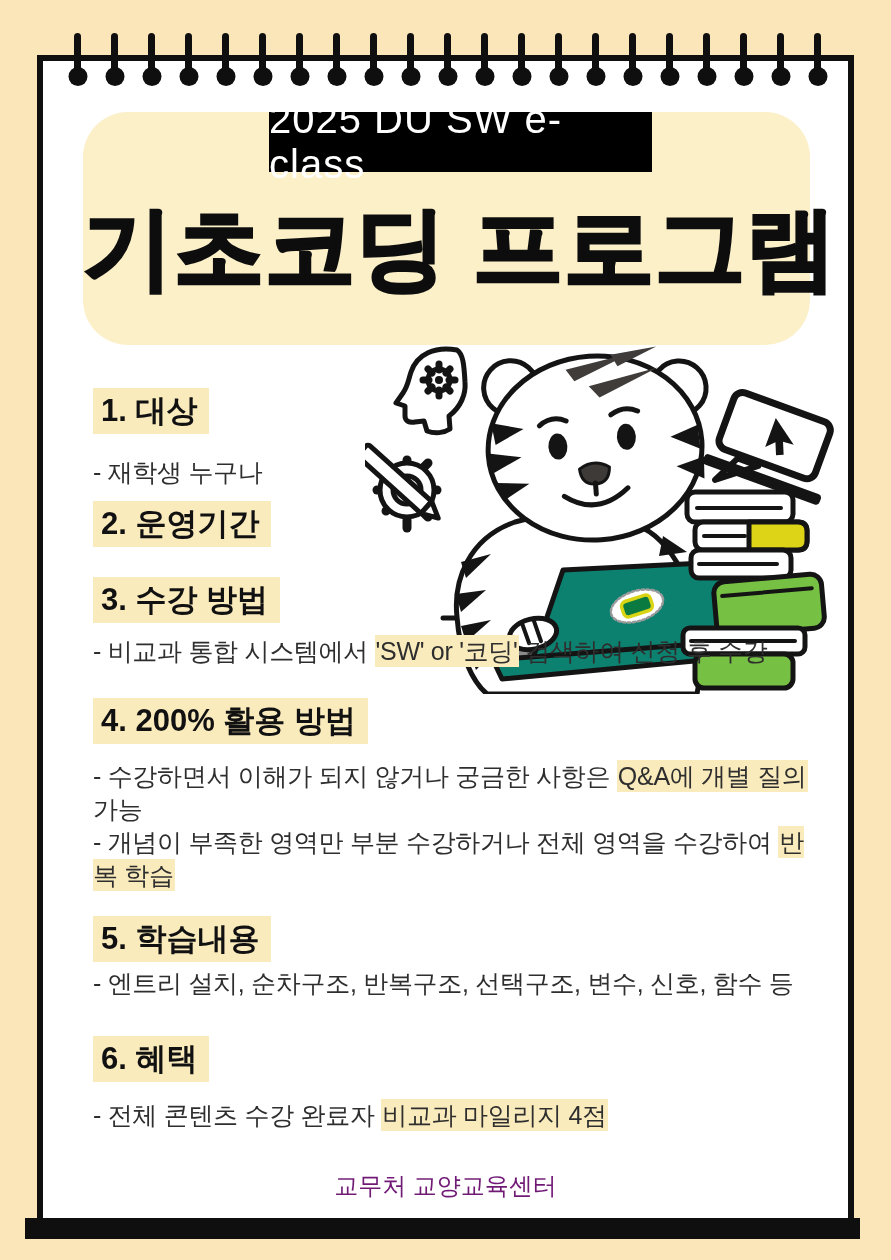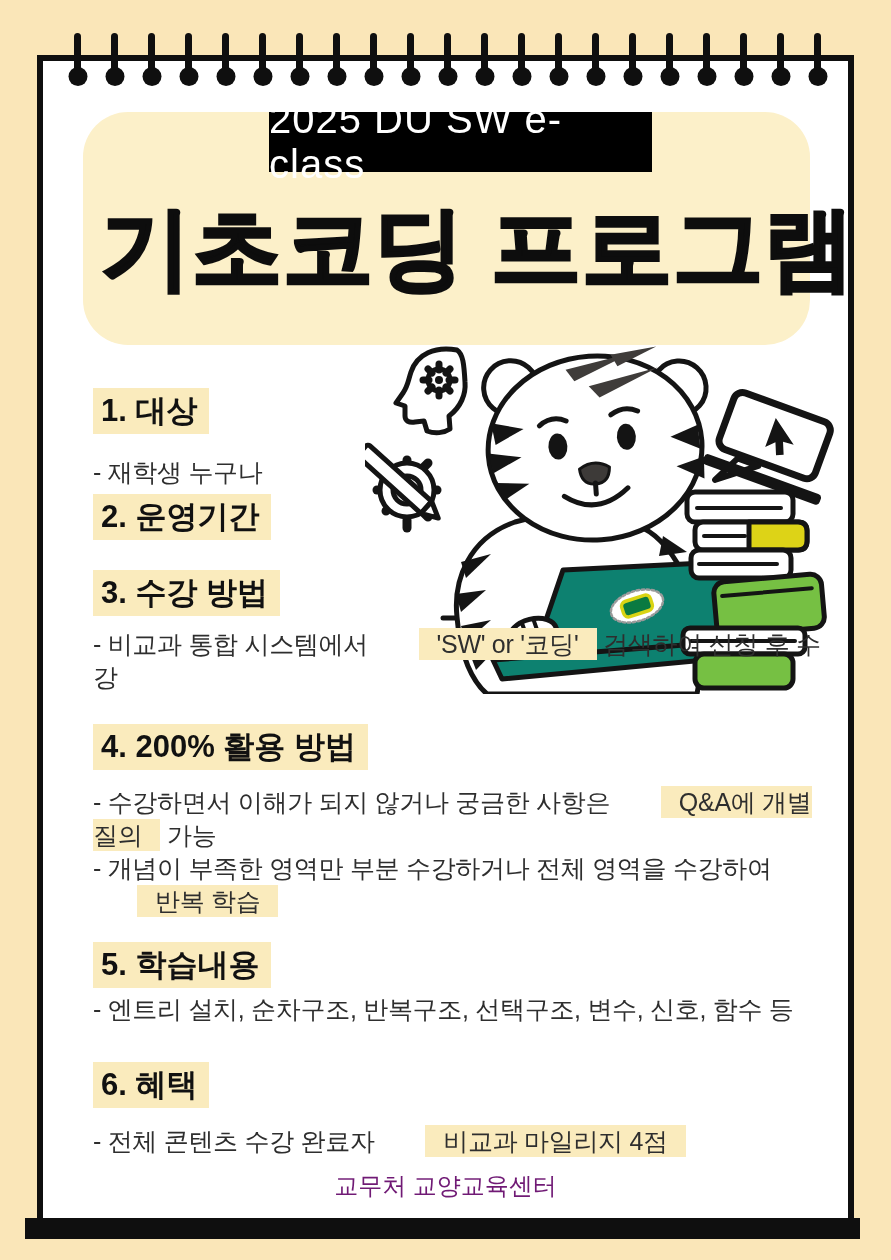--- a/index.html
+++ b/index.html
@@ -17,35 +17,35 @@
               width:19px;height:19px;background:#0f0f0f;border-radius:50%;}
 
   
   .title-card{position:absolute;left:83px;top:112px;width:727px;height:233px;
               background:#fcf0c9;border-radius:45px;z-index:1;}
   .badge{position:absolute;left:269px;top:112px;width:383px;height:60px;background:#000;
          color:#fff;display:flex;align-items:center;justify-content:center;
          font-size:40px;font-weight:500;letter-spacing:1px;z-index:2;}
   .big-title{position:absolute;left:83px;top:188px;width:727px;text-align:center;
              font-size:90px;font-weight:900;color:#0d0d0d;letter-spacing:1px;white-space:nowrap;
-             -webkit-text-stroke:3px #0d0d0d;z-index:2;margin-left:18px;}
+             -webkit-text-stroke:3px #0d0d0d;z-index:2;}
 
   
   .sections{position:absolute;left:93px;top:388px;width:735px;z-index:2;}
   .sec-heading{display:inline-block;background:#faebbd;color:#111;
                font-size:31px;font-weight:800;line-height:31px;padding:7px 12px 8px 8px;}
   .sec-line{font-size:25px;line-height:33px;color:#2e2e2e;letter-spacing:-0.3px;}
-  .sec-line .hl{background:#faebbd;padding:2px 18px;margin-left:44px;}
+  .sec-line .hl{background:#faebbd;padding:2px 1px;}
   .section:nth-of-type(1) .sec-heading{margin-bottom:22px}
   .section:nth-of-type(2) .sec-heading{margin-bottom:20px}
   .section:nth-of-type(3) .sec-heading{margin-bottom:12px}
   .section:nth-of-type(4) .sec-heading{margin-bottom:16px}
   .section:nth-of-type(5) .sec-heading{margin-bottom:5px}
   .section:nth-of-type(6) .sec-heading{margin-bottom:17px}
-  .section:nth-of-type(1){margin-bottom:5px}
+  .section:nth-of-type(1){margin-bottom:12px}
   .section:nth-of-type(2){margin-bottom:30px}
   .section:nth-of-type(3){margin-bottom:30px}
   .section:nth-of-type(4){margin-bottom:24px}
   .section:nth-of-type(5){margin-bottom:36px}
   .sec-heading{display:table;} 
 
   .footer{position:absolute;left:37px;top:1170px;width:817px;text-align:center;
           font-size:24px;font-weight:500;color:#701a75;z-index:2;}
 
   .illu{position:absolute;left:365px;top:342px;width:500px;height:352px;z-index:1;}

